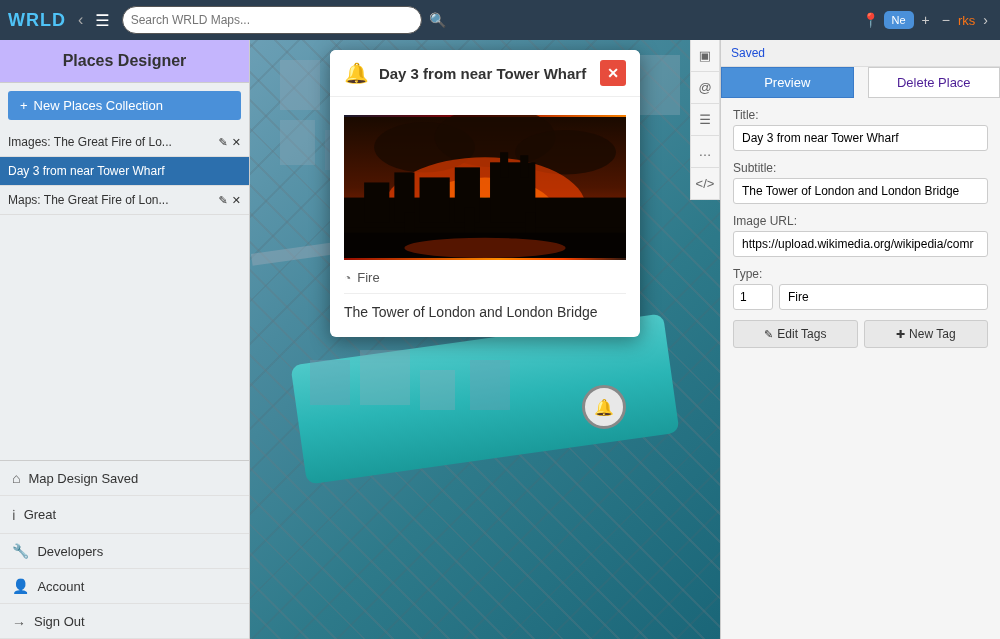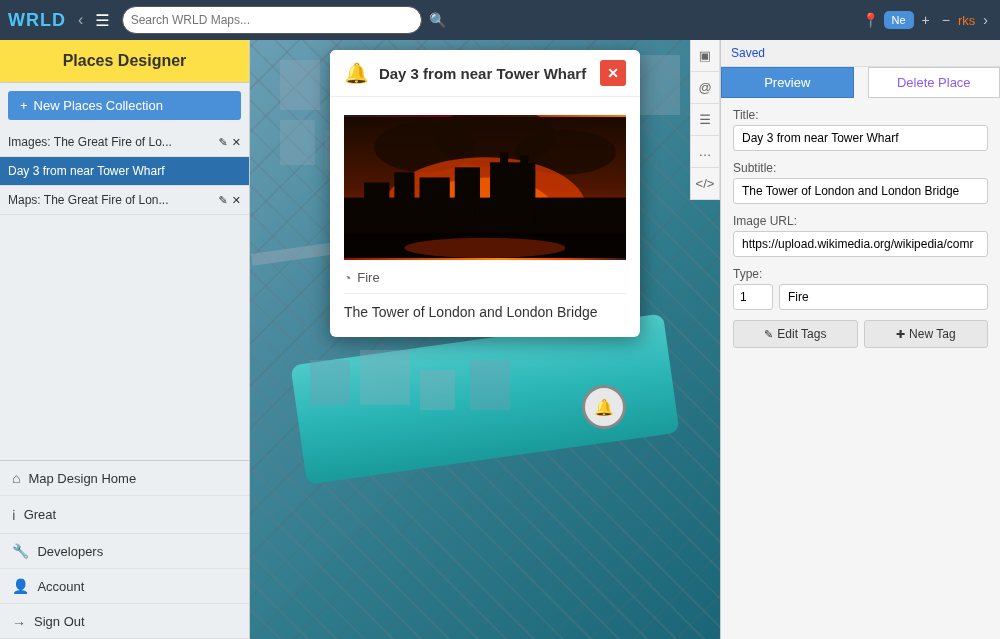--- a/index.html
+++ b/index.html
@@ -87,21 +87,21 @@
       flex-shrink: 0;
       z-index: 5;
     }
     .sidebar-title {
       text-align: center;
       font-size: 16px;
       font-weight: 600;
       color: #333;
       padding: 12px 8px;
       border-bottom: 1px solid #ccc;
-      background: #fde047;
+      background: #c4b5fd;
     }
     .new-collection-btn {
       margin: 8px;
       background: #4a90d9;
       color: white;
       border: none;
       border-radius: 3px;
       padding: 7px 12px;
       font-size: 13px;
       cursor: pointer;
@@ -298,21 +298,21 @@
       width: 100%;
     }
     .action-btn {
       flex: 1;
       padding: 7px 0;
       font-size: 13px;
       font-weight: 500;
       cursor: pointer;
       border: 1px solid #ccc;
       background: white;
-      color: #8b5cf6;
+      color: #4c1d95;
     }
     .action-btn.primary {
       background: #4a90d9;
       color: white;
       border-color: #3a7bc8;
     }
     .form-section {
       padding: 10px 12px;
       flex: 1;
       overflow-y: auto;
@@ -449,21 +449,21 @@
         <div class="collection-item-icons">
           <span>✎</span>
           <span>✕</span>
         </div>
       </div>
     </div>
 
     <div class="bottom-nav">
       <div class="bottom-nav-item">
         <span class="bottom-nav-icon">⌂</span>
-        <span>Map Design Home</span>
+        <span>Map Design Saved</span>
       </div>
       <div class="bottom-nav-item">
         <span class="bottom-nav-icon">ℹ</span>
         <span>Great</span>
       </div>
       <div class="bottom-nav-item">
         <span class="bottom-nav-icon">🔧</span>
         <span>Developers</span>
       </div>
       <div class="bottom-nav-item">

